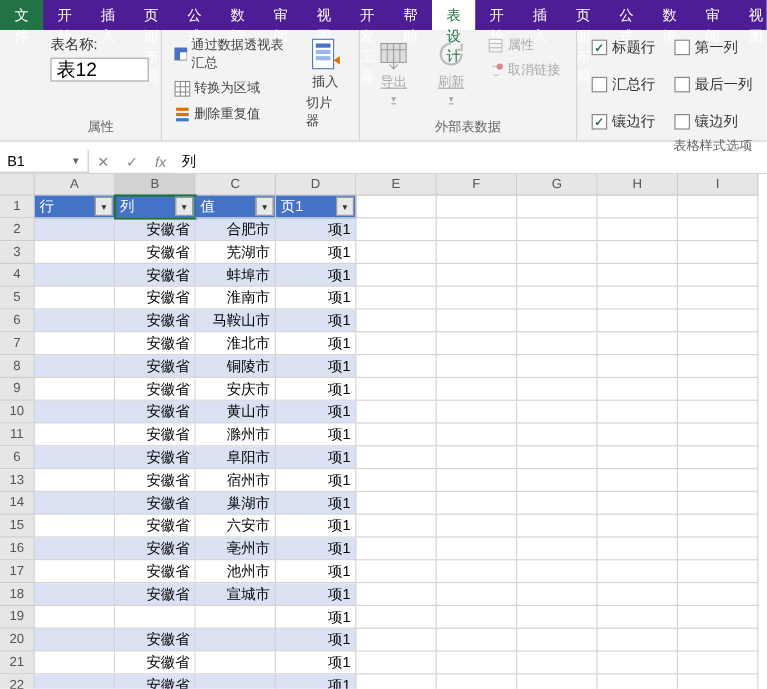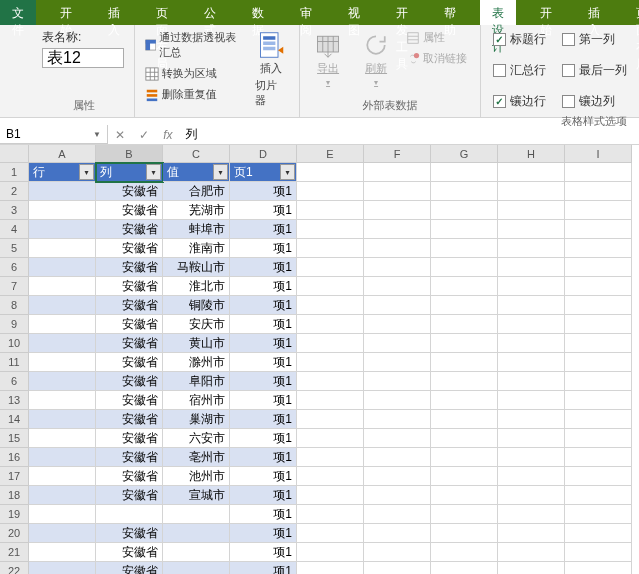--- a/index.html
+++ b/index.html
@@ -1,18 +1,18 @@
 <!DOCTYPE html>
 <html><head>
 <meta charset="utf-8">
 <style>
 * { margin: 0; padding: 0; box-sizing: border-box; font-family: "Microsoft YaHei", SimSun, sans-serif; }
 body { background: #fff; font-size: 12px; overflow: hidden; width: 639px; height: 574px; }
 
-.menubar { background: #4d7c0f; display: flex; height: 25px; align-items: stretch; gap: 12px; }
+.menubar { background: #4c1d95; display: flex; height: 25px; align-items: stretch; }
 .menubar .tab { color: #fff; padding: 5px 12px; cursor: pointer; font-size: 12px; }
 .menubar .tab.active { background: #fff; color: #217346; }
 .menubar .tab.file { background: #217346; }
 
 .ribbon { background: #f3f3f3; border-bottom: 1px solid #d4d4d4; height: 93px; display: flex; padding-left: 34px; }
 .rgroup { border-right: 1px solid #d4d4d4; padding: 4px 8px 0 8px; display: flex; flex-direction: column; }
 .rgroup-body { flex: 1; display: flex; gap: 8px; }
 .rgroup-label { text-align: center; font-size: 11px; color: #666; padding: 2px 0 4px; }
 
 .prop-col { display: flex; flex-direction: column; gap: 2px; }
@@ -26,21 +26,21 @@
 .big-btn { display: flex; flex-direction: column; align-items: center; gap: 2px; padding: 2px 4px; color: #444; font-size: 11px; min-width: 40px; }
 .big-btn.disabled { color: #aaa; text-decoration: underline; }
 .big-icon { width: 28px; height: 28px; }
 
 .chk-group { display: flex; flex-direction: column; gap: 14px; padding: 2px 4px; }
 .chk-row { display: flex; align-items: center; gap: 4px; font-size: 12px; color: #333; white-space: nowrap; }
 .chk { width: 13px; height: 13px; border: 1px solid #888; background: #fff; display: inline-flex; align-items: center; justify-content: center; font-size: 10px; }
 .chk.checked::after { content: "✓"; color: #217346; font-weight: bold; }
 
 .namebox-row { display: flex; align-items: center; border-bottom: 1px solid #d4d4d4; height: 20px; background: #fff; margin-top: 7px; }
-.namebox { width: 108px; border: 1px solid #ccc; border-top: none; border-left: none; padding: 2px 6px; font-size: 12px; background: #fff; display: flex; justify-content: space-between; align-items: center; }
+.namebox { width: 74px; border: 1px solid #ccc; border-top: none; border-left: none; padding: 2px 6px; font-size: 12px; background: #fff; display: flex; justify-content: space-between; align-items: center; }
 .namebox .dd { color: #666; font-size: 8px; }
 .fx-btn { padding: 0 7px; color: #888; }
 .fx-btn.fx { font-style: italic; }
 .formula-input { flex: 1; padding: 2px 6px; font-size: 12px; border: none; }
 
 .grid-wrap { position: relative; }
 .col-headers { display: flex; margin-left: 29px; }
 .corner { position: absolute; left: 0; top: 0; width: 29px; height: 18px; background: #e6e6e6; border-right: 1px solid #ccc; border-bottom: 1px solid #ccc; }
 .col-h { width: 67px; height: 18px; background: #e6e6e6; border-right: 1px solid #ccc; border-bottom: 1px solid #ccc; text-align: center; font-size: 11px; color: #555; line-height: 18px; }
 .col-h.sel { background: #d2d2d2; }

